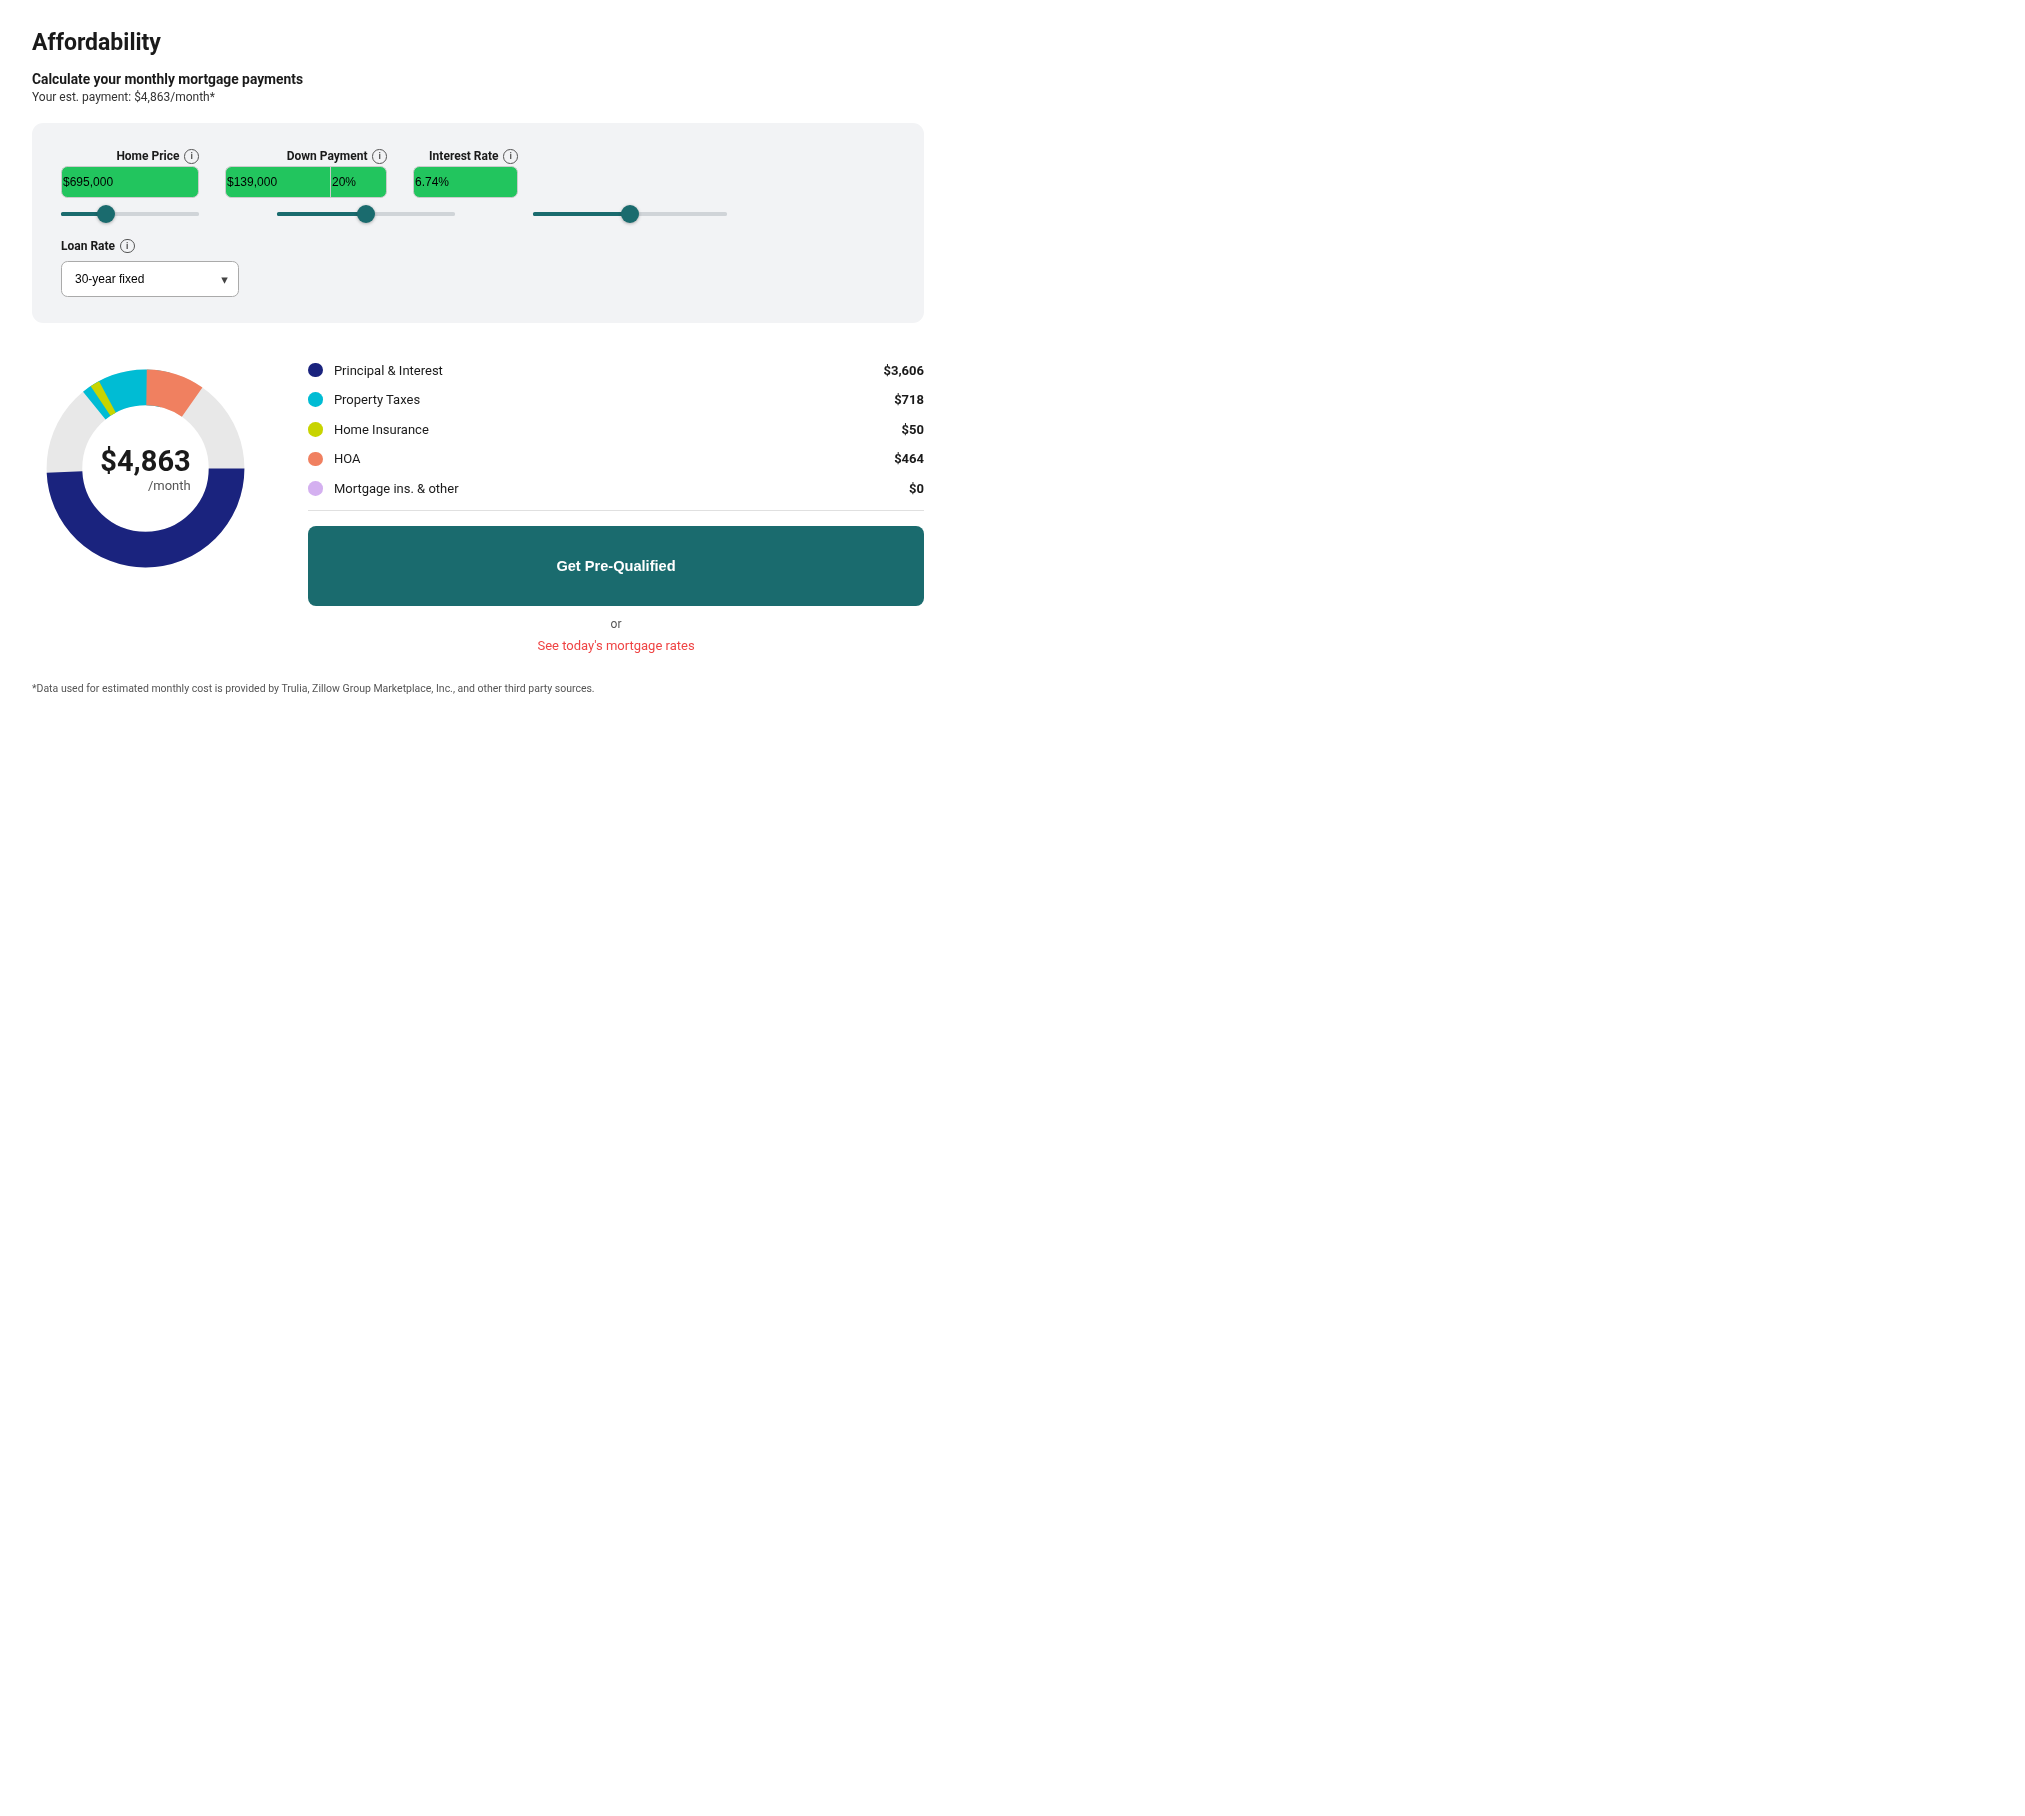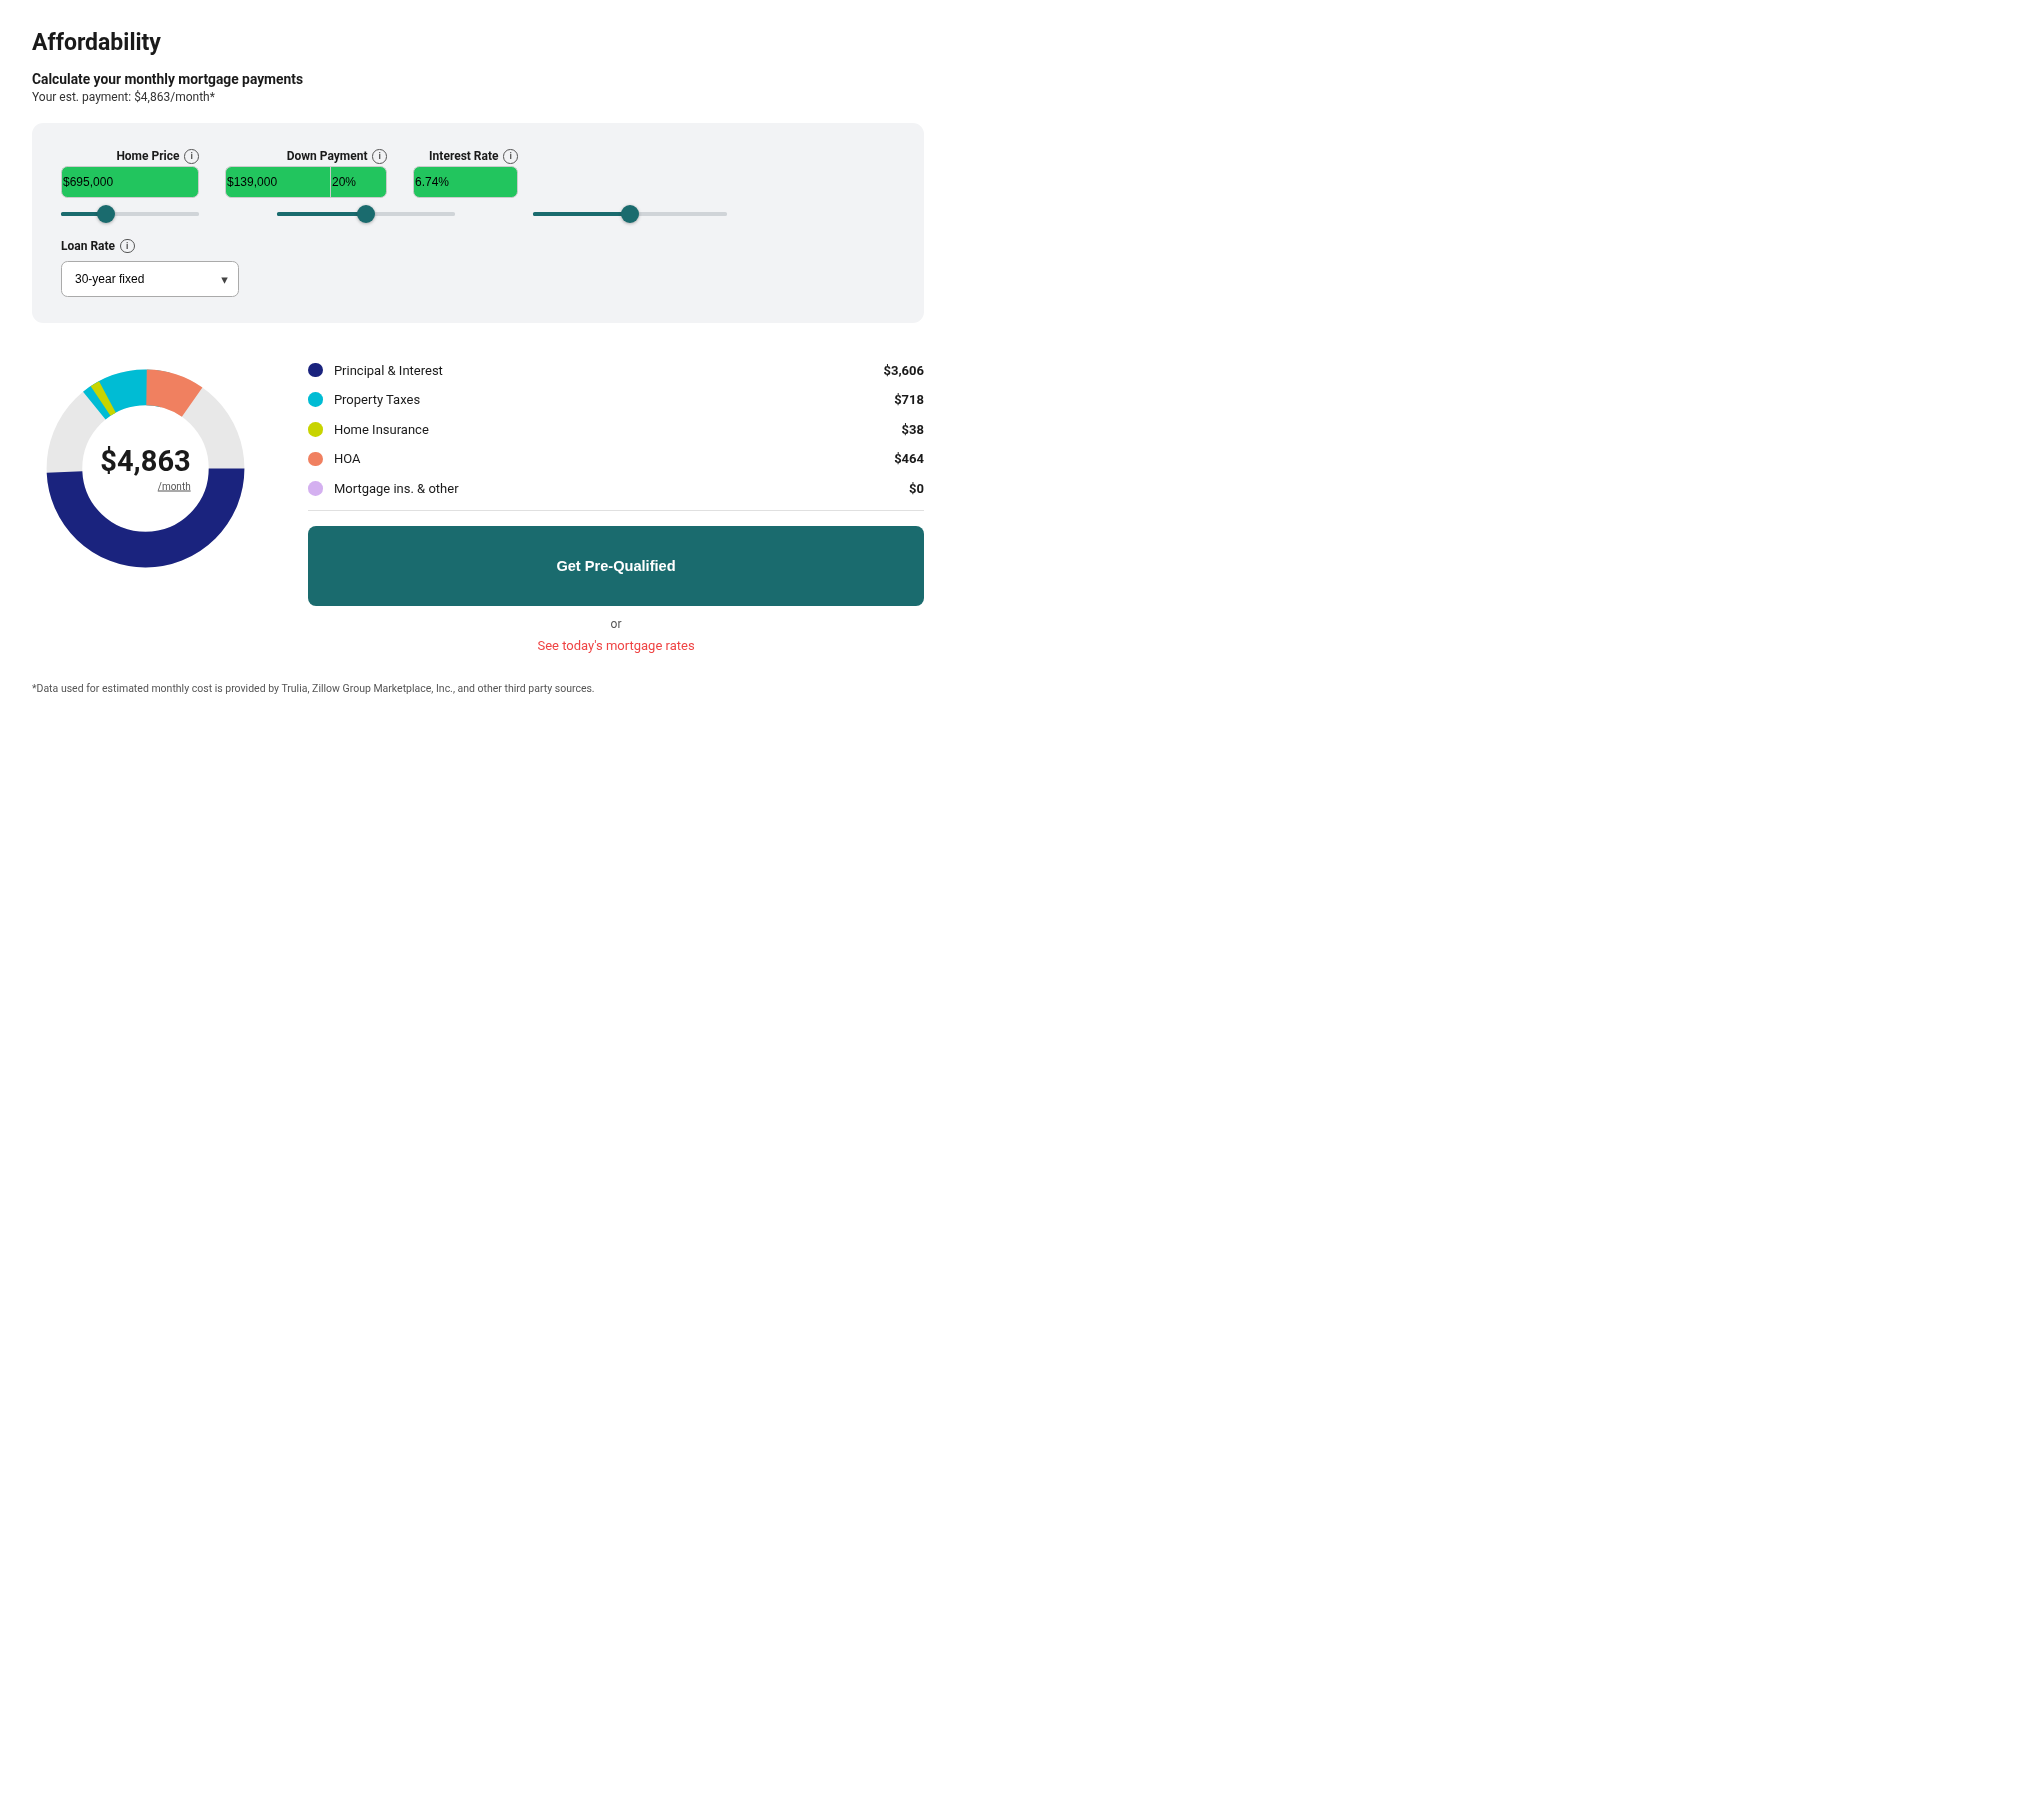--- a/index.html
+++ b/index.html
@@ -171,23 +171,22 @@
     }
 
     .donut-amount {
       font-size: 29px;
       font-weight: 700;
       color: #1a1a1a;
       display: block;
     }
 
     .donut-month {
-      font-size: 10px;
+      font-size: 13px;
       color: #555;
-      text-decoration: underline;
     }
 
     
     .legend-section {
       flex: 1;
       padding-top: 8px;
     }
 
     .legend-item {
       display: flex;
@@ -389,21 +388,21 @@
       <span class="legend-value">$3,606</span>
     </div>
         <div class="legend-item">
       <div class="legend-dot" style="background:#00bcd4;"></div>
       <span class="legend-label">Property Taxes</span>
       <span class="legend-value">$718</span>
     </div>
         <div class="legend-item">
       <div class="legend-dot" style="background:#c8d400;"></div>
       <span class="legend-label">Home Insurance</span>
-      <span class="legend-value">$38</span>
+      <span class="legend-value">$50</span>
     </div>
         <div class="legend-item">
       <div class="legend-dot" style="background:#f08060;"></div>
       <span class="legend-label">HOA</span>
       <span class="legend-value">$464</span>
     </div>
         <div class="legend-item">
       <div class="legend-dot" style="background:#d4b0f0;"></div>
       <span class="legend-label">Mortgage ins. &amp; other</span>
       <span class="legend-value">$0</span>

